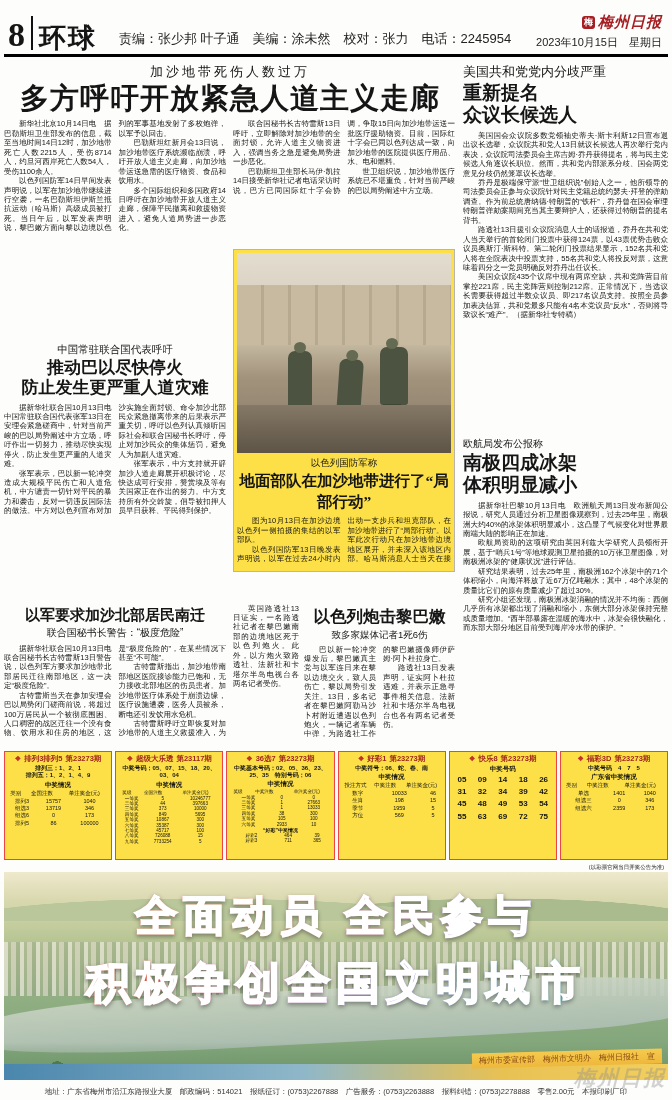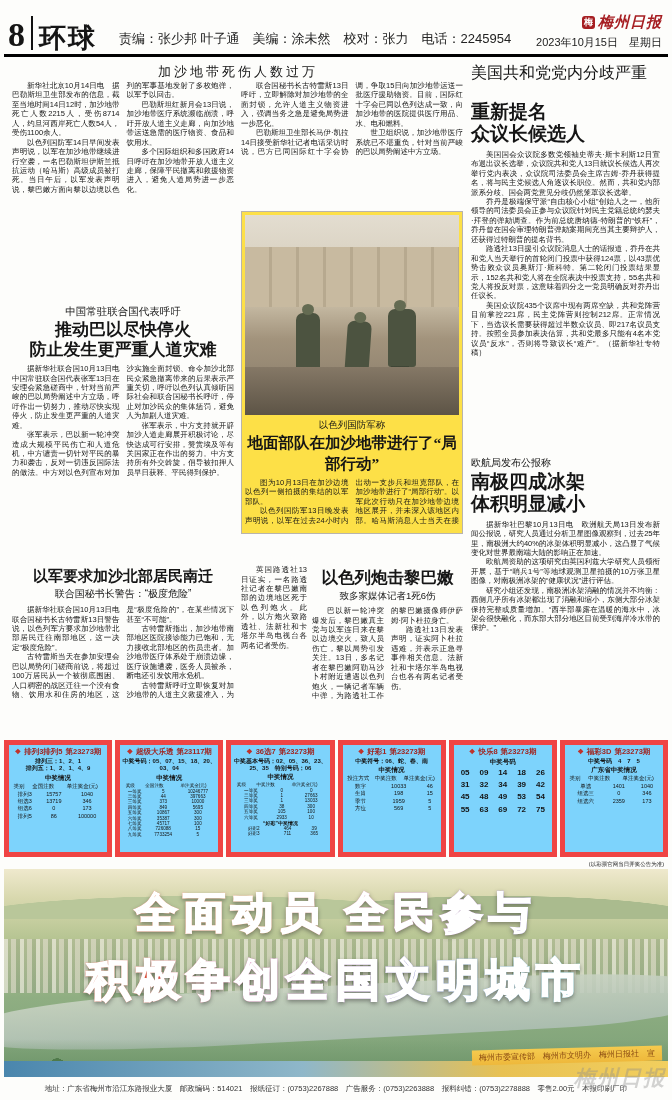--- a/index.html
+++ b/index.html
@@ -13,21 +13,21 @@
   .section{font-size:27px;font-weight:900;line-height:.9;letter-spacing:2px;}
   .credits{font-size:13px;color:#222;margin-left:16px;padding-bottom:2px;white-space:nowrap;}
   .hdr-right{text-align:right;}
   .masthead{display:flex;align-items:center;justify-content:flex-end;gap:3px;}
   .mast-icon{width:13px;height:13px;background:#a61e22;color:#fff;font-size:9px;line-height:13px;
              text-align:center;border-radius:3px;font-weight:700;}
   .mast-name{color:#a61e22;font-weight:900;font-size:15px;font-style:italic;font-family:"Liberation Serif",serif;letter-spacing:1px;}
   .dateline{font-size:11px;color:#222;margin-top:3px;}
   .rule{height:3px;background:#000;margin:2px 4px 4px;}
   
-  .content{display:flex;gap:7px;padding:0 12px;}
+  .content{display:flex;gap:7px;padding:0 4px;}
   .left-region{width:452px;flex:none;}
   .right-region{flex:1;min-width:0;}
   
   .kicker1{font-size:13px;text-align:center;letter-spacing:3px;margin-top:2px;}
   .title1{font-size:29px;font-weight:900;text-align:center;letter-spacing:1px;line-height:1.05;
           font-family:"Liberation Serif",serif;margin:2px 0 6px;}
   .row-main{display:flex;gap:7px;}
   .half{width:222px;flex:none;}
   .body{font-size:7.5px;line-height:1.26;text-align:justify;overflow:hidden;}
   .body p{margin:0;text-indent:2em;}
@@ -62,29 +62,29 @@
   .title3{font-size:15px;font-weight:900;text-align:center;font-family:"Liberation Serif",serif;margin:2px 0 0;}
   .sub3{font-size:10px;text-align:center;margin:1px 0 4px;}
   .h96{height:96px;}
   .story4{display:flex;gap:5px;width:222px;flex:none;}
   .lead-col{width:66px;flex:none;height:130px;}
   .story4-main{flex:1;min-width:0;}
   .title4{font-size:16.5px;font-weight:900;text-align:center;font-family:"Liberation Serif",serif;margin:2px 0 0;}
   .sub4{font-size:9.5px;text-align:center;margin:1px 0 3px;}
   .h100{height:100px;}
   
-  .kicker5{font-size:16px;margin:2px 0 17px;}
+  .kicker5{font-size:13px;margin:2px 0 1px;}
   .title5{font-size:19px;font-weight:900;line-height:1.18;white-space:pre-line;
           font-family:"Liberation Serif",serif;margin-bottom:4px;}
   .h300{height:298px;}
   .kicker6{font-size:10px;margin:8px 0 1px;}
   .h216{height:214px;}
   
   .lottery{position:relative;display:flex;gap:3px;padding:6px 4px 12px;}
-  .lot-box{flex:1;min-width:0;border:5px solid #ef4444;padding:2px 2px 1px;height:104px;overflow:hidden;background:#7dd3fc;}
+  .lot-box{flex:1;min-width:0;border:1px solid #ef4444;padding:2px 2px 1px;height:104px;overflow:hidden;background:#fde047;}
   .lot-head{display:flex;align-items:center;justify-content:center;gap:3px;color:#a02520;font-weight:700;font-size:7.5px;white-space:nowrap;}
   .lot-icon{color:#c03028;font-size:7px;}
   .lot-line{font-size:6px;font-weight:700;text-align:center;margin-top:1px;line-height:1.3;}
   .lot-sub{font-size:6.5px;font-weight:700;text-align:center;margin-top:1px;}
   .lot-table{display:table;width:100%;font-size:5.5px;line-height:1.35;}
   .lot-table .trow{display:table-row;}
   .lot-table .tcell{display:table-cell;text-align:center;white-space:nowrap;}
   .dense{font-size:4.6px;line-height:1.18;}
   .nums .tcell{font-size:8px;font-weight:700;line-height:1.55;}
   .lot-note{position:absolute;right:8px;bottom:1px;font-size:5.5px;color:#222;}
@@ -141,20 +141,21 @@
       </div>
       <div class="dateline">2023年10月15日　星期日</div>
     </div>
   </div>
   <div class="rule"></div>
 
   <div class="content">
 
     <section class="left-region">
       <div class="kicker1">加沙地带死伤人数过万</div>
+      <div class="title1">多方呼吁开放紧急人道主义走廊</div>
 
       <div class="row-main">
         <div class="half">
           <div class="body cols2 h218">
               <p>新华社北京10月14日电　据巴勒斯坦卫生部发布的信息，截至当地时间14日12时，加沙地带死亡人数2215人，受伤8714人，约旦河西岸死亡人数54人，受伤1100余人。</p>
               <p>以色列国防军14日早间发表声明说，以军在加沙地带继续进行空袭，一名巴勒斯坦伊斯兰抵抗运动（哈马斯）高级成员被打死。当日午后，以军发表声明说，黎巴嫩方面向黎以边境以色列的军事基地发射了多枚炮弹，以军予以回击。</p>
               <p>巴勒斯坦红新月会13日说，加沙地带医疗系统濒临崩溃，呼吁开放人道主义走廊，向加沙地带运送急需的医疗物资、食品和饮用水。</p>
               <p>多个国际组织和多国政府14日呼吁在加沙地带开放人道主义走廊，保障平民撤离和救援物资进入，避免人道局势进一步恶化。</p>
             </div>
           <div>
@@ -220,32 +221,33 @@
       </div>
     </section>
 
     <aside class="right-region">
       <div>
         <div class="kicker5">美国共和党党内分歧严重</div>
         <div class="title5">重新提名
 众议长候选人</div>
         <div class="body h300">
             <p>美国国会众议院多数党领袖史蒂夫·斯卡利斯12日宣布退出议长选举，众议院共和党人13日就议长候选人再次举行党内表决，众议院司法委员会主席吉姆·乔丹获得提名，将与民主党候选人角逐议长职位。然而，共和党内部派系分歧、国会两党意见分歧仍然笼罩议长选举。</p>
-            <p>乔丹是极端保守派“自由核心小组”创始人之一，他所领导的司法委员会正参与众议院针对民主党籍总统约瑟夫·拜登的弹劾调查。作为前总统唐纳德·特朗普的“铁杆”，乔丹曾在国会审理特朗普弹劾案期间充当其主要辩护人，还获得过特朗普的提名背书。</p>
+            <p>乔丹是极端保守派“世卫组织说”创始人之一，他所领导的司法委员会正参与众议院针对民主党籍总统约瑟夫·拜登的弹劾调查。作为前总统唐纳德·特朗普的“铁杆”，乔丹曾在国会审理特朗普弹劾案期间充当其主要辩护人，还获得过特朗普的提名背书。</p>
             <p>路透社13日援引众议院消息人士的话报道，乔丹在共和党人当天举行的首轮闭门投票中获得124票，以43票优势击败众议员奥斯汀·斯科特。第二轮闭门投票结果显示，152名共和党人将在全院表决中投票支持，55名共和党人将投反对票，这意味着四分之一党员明确反对乔丹出任议长。</p>
             <p>美国众议院435个议席中现有两席空缺，共和党阵营目前掌控221席，民主党阵营则控制212席。正常情况下，当选议长需要获得超过半数众议员、即217名议员支持。按照全员参加表决估算，共和党最多只能有4名本党议员“反水”，否则将导致议长“难产”。（据新华社专特稿）</p>
           </div>
       </div>
       <div>
         <div class="kicker6">欧航局发布公报称</div>
         <div class="title5">南极四成冰架
 体积明显减小</div>
         <div class="body h216">
             <p>据新华社巴黎10月13日电　欧洲航天局13日发布新闻公报说，研究人员通过分析卫星图像观察到，过去25年里，南极洲大约40%的冰架体积明显减小，这凸显了气候变化对世界最南端大陆的影响正在加速。</p>
             <p>欧航局资助的这项研究由英国利兹大学研究人员领衔开展，基于“哨兵1号”等地球观测卫星拍摄的10万张卫星图像，对南极洲冰架的“健康状况”进行评估。</p>
+            <p>研究结果表明，过去25年里，南极洲162个冰架中的71个体积缩小，向海洋释放了近67万亿吨融水；其中，48个冰架的质量比它们的原有质量减少了超过30%。</p>
             <p>研究小组还发现，南极洲冰架消融的情况并不均衡：西侧几乎所有冰架都出现了消融和缩小，东侧大部分冰架保持完整或质量增加。“西半部暴露在温暖的海水中，冰架会很快融化，而东部大部分地区目前受到海岸冷水带的保护。”</p>
           </div>
       </div>
     </aside>
   </div>
 
   <section class="lottery">
     <div class="lot-box">
       <div class="lot-head">
           <span class="lot-icon">❖</span>

